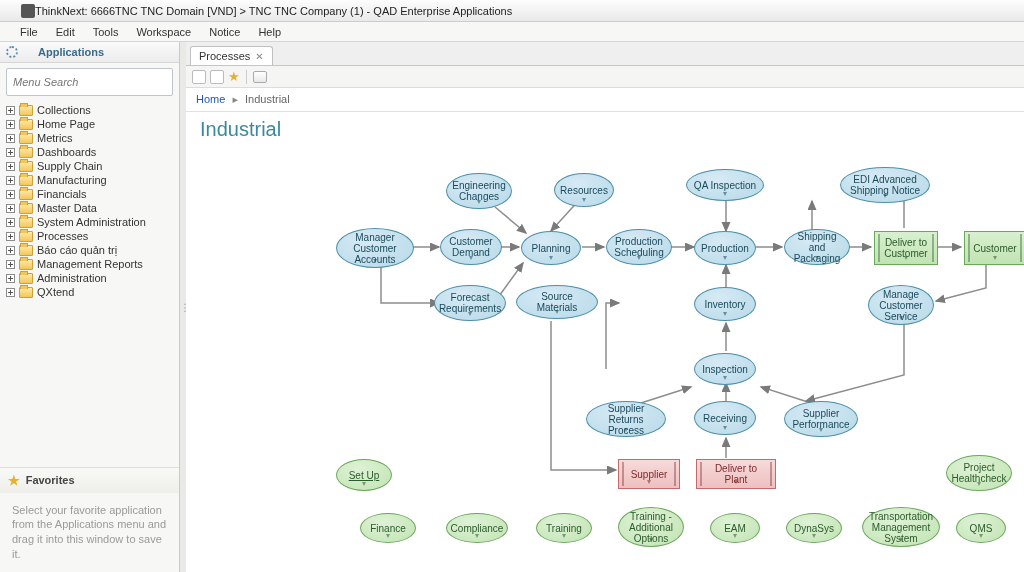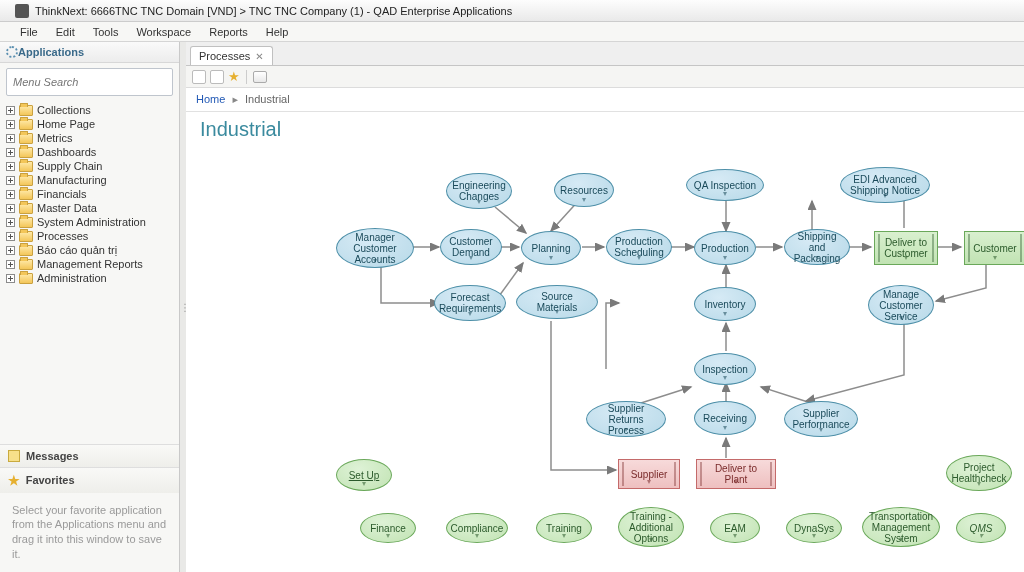--- a/index.html
+++ b/index.html
@@ -1,28 +1,28 @@
 <!DOCTYPE html>
 <html><head>
 <meta charset="utf-8">
 <style>
 * { box-sizing: border-box; margin: 0; padding: 0; font-family: Tahoma, Arial, sans-serif; }
 body { width: 1024px; height: 572px; overflow: hidden; background: #f0f0f0; font-size: 11px; color: #333; }
 
-.titlebar { height: 22px; background: linear-gradient(#fdfdfd,#e9e9e9); border-bottom: 1px solid #ccc; display: flex; align-items: center; padding: 0 15px; gap: 6px; }
+.titlebar { height: 22px; background: linear-gradient(#fdfdfd,#e9e9e9); border-bottom: 1px solid #ccc; display: flex; align-items: center; padding: 0 21px; }
 .titlebar .icon-app { width: 14px; height: 14px; background: #555; border-radius: 2px; }
 .titlebar .title { font-size: 11px; color: #222; }
 
 .menubar { height: 20px; background: #f7f7f5; border-bottom: 1px solid #d5d5d5; display: flex; align-items: center; padding: 0 12px; gap: 2px; }
 .menubar span { padding: 2px 8px; cursor: default; }
 
 .main { display: flex; height: calc(572px - 42px); }
 
 .sidebar { width: 180px; background: #f7f7f5; border-right: 1px solid #c9c9c9; display: flex; flex-direction: column; }
-.panel-hdr { display: flex; align-items: center; gap: 0; padding: 4px 6px; background: linear-gradient(#fafafa,#ececec); border-bottom: 1px solid #d7d7d7; font-weight: bold; color: #3a6a8a; }
+.panel-hdr { display: flex; align-items: center; gap: 20px; padding: 4px 6px; background: linear-gradient(#fafafa,#ececec); border-bottom: 1px solid #d7d7d7; font-weight: bold; color: #3a6a8a; }
 .panel-hdr .gear { width: 12px; height: 12px; border: 2px dotted #5a8fb0; border-radius: 50%; }
 .search { margin: 5px 6px; }
 .search input { width: 100%; height: 28px; border: 1px solid #bfc5cd; border-radius: 2px; padding: 0 6px; font-style: italic; color: #8a9099; font-size: 11px; }
 .tree { flex: 1; overflow: auto; padding: 2px 4px; }
 .tree-item { display: flex; align-items: center; gap: 4px; padding: 1px 2px; cursor: default; white-space: nowrap; }
 .expander { width: 9px; height: 9px; border: 1px solid #8b8b8b; background: #fff; position: relative; flex-shrink: 0; }
 .expander::before, .expander::after { content: ""; position: absolute; background: #555; }
 .expander::before { left: 1px; right: 1px; top: 3px; height: 1px; }
 .expander::after { top: 1px; bottom: 1px; left: 3px; width: 1px; }
 .folder { width: 14px; height: 11px; background: linear-gradient(#ffe9a8,#f3c659); border: 1px solid #caa13f; border-radius: 1px; flex-shrink: 0; position: relative; }
@@ -72,21 +72,21 @@
 <div class="titlebar">
   <div class="icon-app"></div>
   <div class="title">ThinkNext: 6666TNC TNC Domain [VND] &gt; TNC TNC Company (1) - QAD Enterprise Applications</div>
 </div>
 
 <div class="menubar">
   <span>File</span>
   <span>Edit</span>
   <span>Tools</span>
   <span>Workspace</span>
-  <span>Reports</span>
+  <span>Notice</span>
   <span>Help</span>
 </div>
 
 <div class="main">
   <div class="sidebar">
     <div class="panel-hdr">
       <div class="gear"></div>
       <span>Applications</span>
     </div>
     <div class="search">
@@ -151,27 +151,28 @@
         <div class="tree-item">
           <div class="expander"></div>
           <div class="folder"></div>
           <span>Management Reports</span>
         </div>
         <div class="tree-item">
           <div class="expander"></div>
           <div class="folder"></div>
           <span>Administration</span>
         </div>
+        <div class="tree-item">
+          <div class="expander"></div>
+          <div class="folder"></div>
+          <span>QXtend</span>
+        </div>
       </div>
 
     <div class="side-bottom">
-      <div class="side-row">
-        <div class="sq-yellow"></div>
-        <span>Messages</span>
-      </div>
       <div class="side-row">
         <span class="star">★</span>
         <span>Favorites</span>
       </div>
       <div class="fav-hint">Select your favorite application from the Applications menu and drag it into this window to save it.</div>
     </div>
   </div>
 
   <div class="splitter"></div>
 
@@ -273,16 +274,16 @@
         <div class="node goval" style="left: 260px; top: 370px; width: 62px; height: 30px;">Compliance<span class="dd">▾</span></div>
         <div class="node goval" style="left: 350px; top: 370px; width: 56px; height: 30px;">Training<span class="dd">▾</span></div>
         <div class="node goval" style="left: 432px; top: 364px; width: 66px; height: 40px;">Training -
 Additional
 Options<span class="dd">▾</span></div>
         <div class="node goval" style="left: 524px; top: 370px; width: 50px; height: 30px;">EAM<span class="dd">▾</span></div>
         <div class="node goval" style="left: 600px; top: 370px; width: 56px; height: 30px;">DynaSys<span class="dd">▾</span></div>
         <div class="node goval" style="left: 676px; top: 364px; width: 78px; height: 40px;">Transportation
 Management
 System<span class="dd">▾</span></div>
-        <div class="node goval" style="left: 770px; top: 370px; width: 50px; height: 30px; font-style: italic;">QMS<span class="dd">▾</span></div>
+        <div class="node goval" style="left: 770px; top: 370px; width: 50px; height: 30px;">QMS<span class="dd">▾</span></div>
       </div>
   </div>
 </div>
 
 </body></html>

